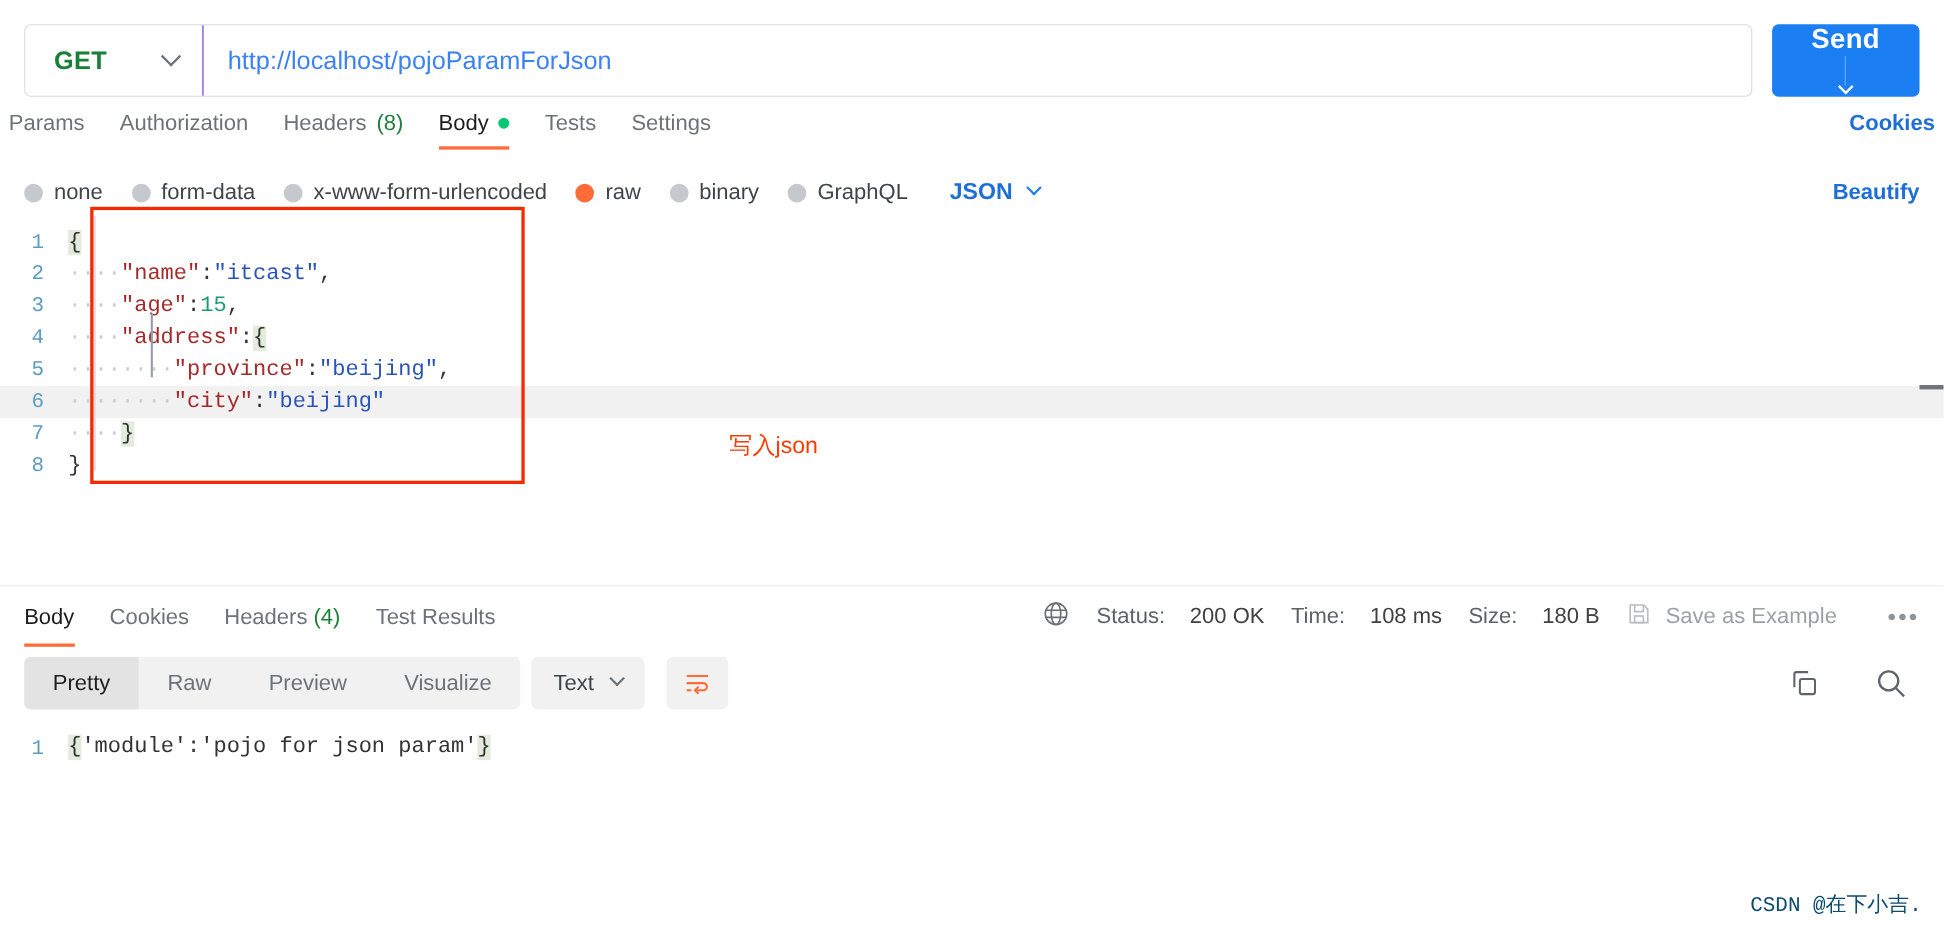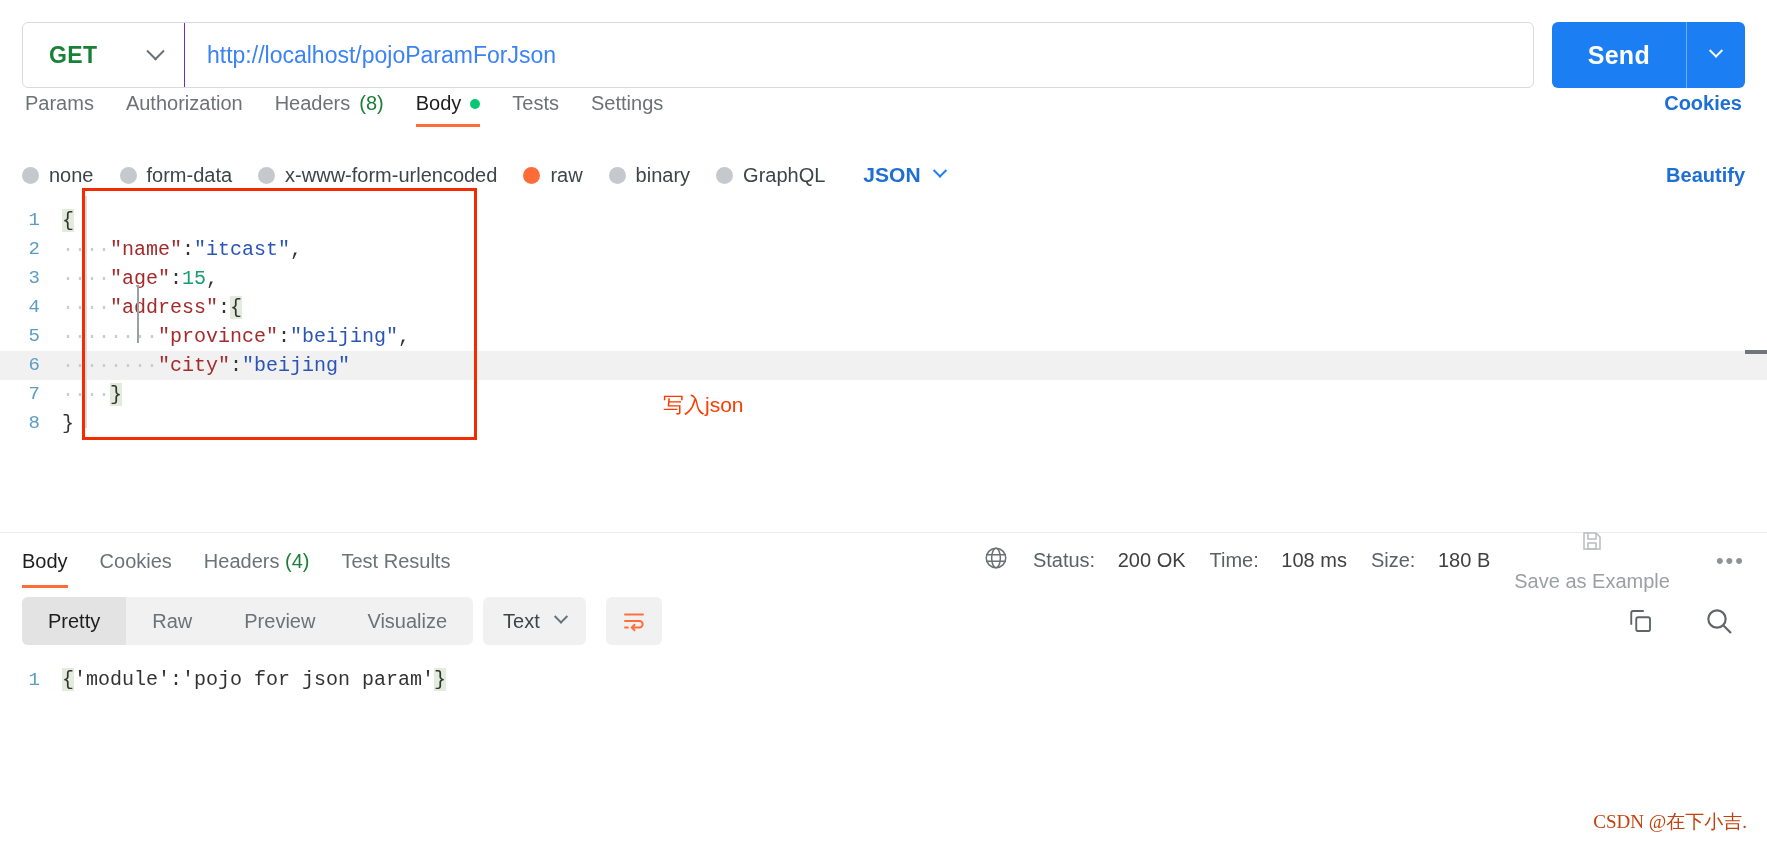--- a/index.html
+++ b/index.html
@@ -68,37 +68,38 @@
   }
   .send-btn {
     margin-left: 18px;
     height: 66px;
     background: #1b7ff3;
     border-radius: 6px;
     display: flex;
     align-items: center;
     color: #fff;
     cursor: pointer;
+    flex-direction: column;
   }
   .send-text {
     font-size: 25px;
     font-weight: bold;
     padding: 0 36px;
     letter-spacing: .3px;
   }
   .send-div {
     width: 1px; height: 66px; background: rgba(255,255,255,.35);
   }
   .send-chev { padding: 0 24px; display: flex; align-items: center; }
 
   
   .req-tabs {
     display: flex;
-    align-items: flex-start;
-    padding: 0 25px;
+    align-items: center;
+    padding: 0 8px;
     height: 52px;
     position: relative;
   }
   .req-tab {
     font-size: 20px;
     color: #6d7277;
     padding: 0 16px 12px 16px;
     cursor: pointer;
     position: relative;
     display: flex;
@@ -239,21 +240,21 @@
     position: absolute;
     left: 0; right: 16px; bottom: 0;
     height: 3px;
     background: #ff6c37;
   }
   .status-grp {
     display: flex; align-items: center; gap: 24px;
     font-size: 20px; color: #5c6166;
   }
   .stat-val { color: #404040; margin-left: 17px; }
-  .save-ex { color: #9ba0a5; font-size: 20px; display:flex; align-items:center; gap:12px; cursor: pointer; flex-direction: column;}
+  .save-ex { color: #9ba0a5; font-size: 20px; display:flex; align-items:center; gap:12px; cursor: pointer;}
   .dots { color: #8e9398; font-size: 22px; letter-spacing: 2px; margin-left: 22px; cursor: pointer;}
 
   
   .resp-toolbar {
     display: flex;
     align-items: center;
     padding: 8px 22px;
     height: 66px;
     gap: 10px;
   }
@@ -289,23 +290,23 @@
   
   .resp-body {
     padding-top: 10px;
     font-family: "Liberation Mono", monospace;
     font-size: 20px;
     line-height: 30px;
   }
   .watermark {
     position: absolute;
     right: 20px; bottom: 8px;
-    color: #c2410c;
+    color: #0c4a6e;
     font-size: 19px;
-    font-family: Liberation Serif, serif;
+    font-family: Liberation Mono, monospace;
   }
 </style>
 </head>
 <body>
 
 <div class="url-row">
   <div class="url-box">
     <div class="method-sel">
       <span class="method-label">GET</span>
       <span class="chev"></span>

